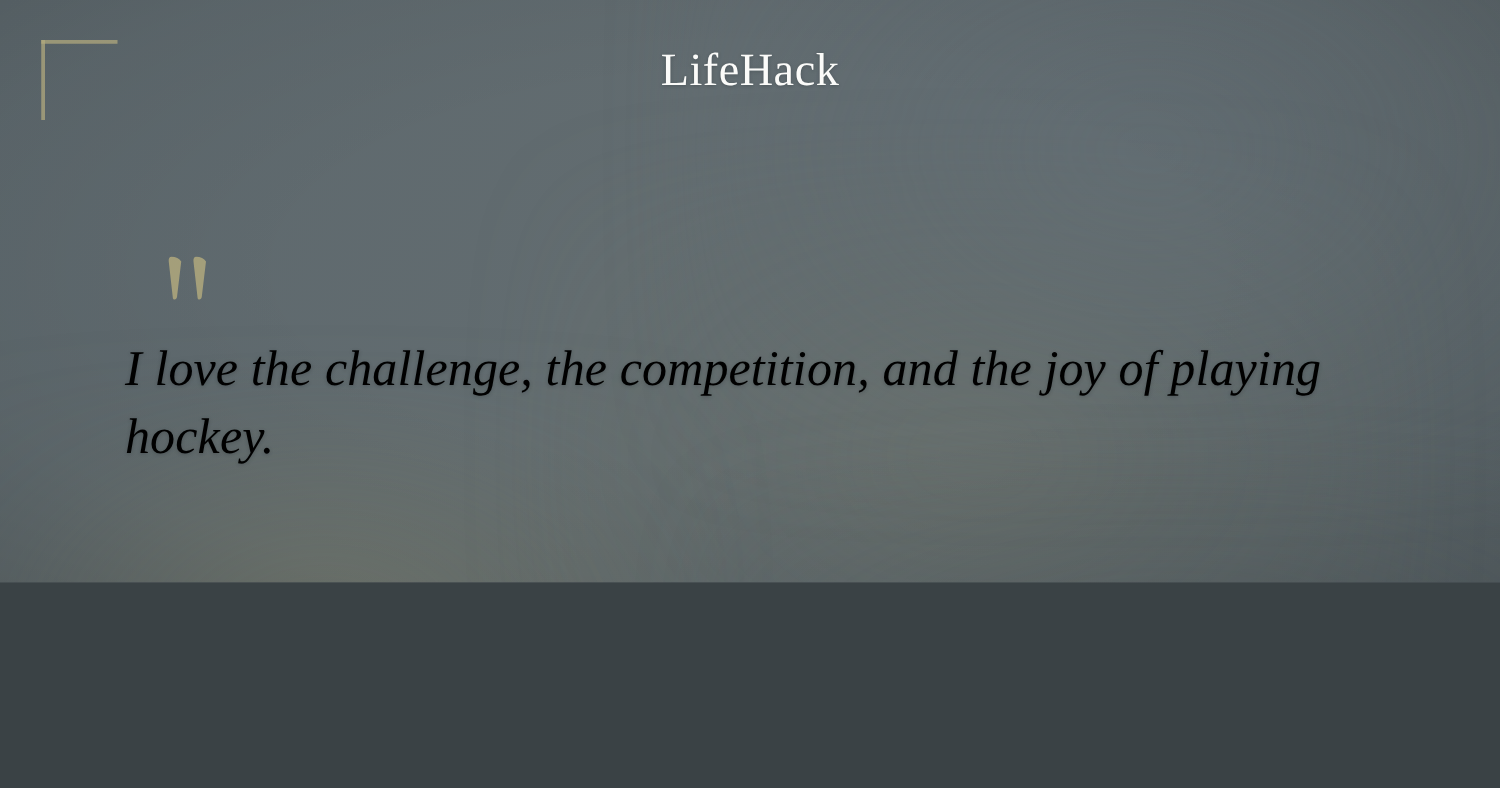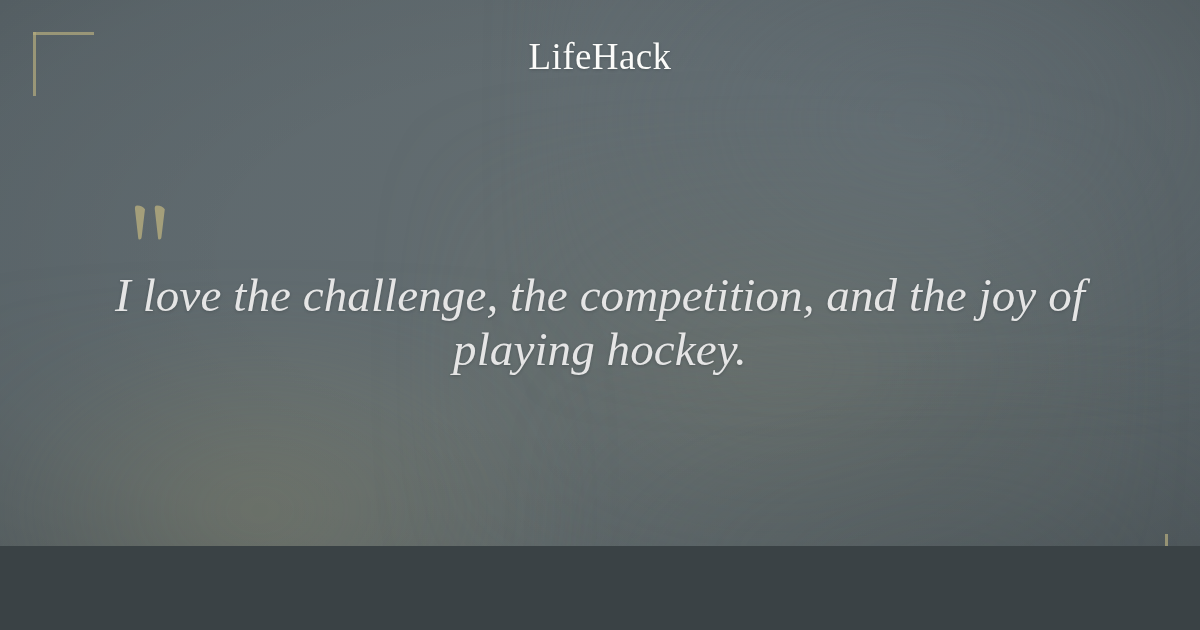--- a/index.html
+++ b/index.html
@@ -8,21 +8,21 @@
     padding: 0;
     background: #3a4245;
   }
   body {
     font-family: "Liberation Serif", "DejaVu Serif", serif;
   }
 
   .card {
     position: relative;
     width: 1200px;
-    height: 546px;
+    height: 466px;
     overflow: hidden;
     background-color: #5f6a6f;
     box-sizing: border-box;
     padding-left: 28px;
   }
 
   
   .bg-base {
     position: absolute;
     inset: 0;
@@ -132,26 +132,25 @@
     height: 70px;
   }
   .quote-glyph svg { display: block; }
 
   
   .quote-body {
     position: absolute;
     left: 100px;
     right: 100px;
     top: 268px;
-    text-align: center;
     font-family: "Liberation Serif", "DejaVu Serif", serif;
     font-style: italic;
-    font-size: 47px;
+    font-size: 40px;
     line-height: 54px;
-    color: #e5e5e5;
+    color: #000000;
     letter-spacing: 0.1px;
     text-shadow: 0 1px 3px rgba(34,40,44,0.30);
   }
 </style>
 </head>
 <body>
 
 <div class="card">
 
   <div class="bg-base"></div>

